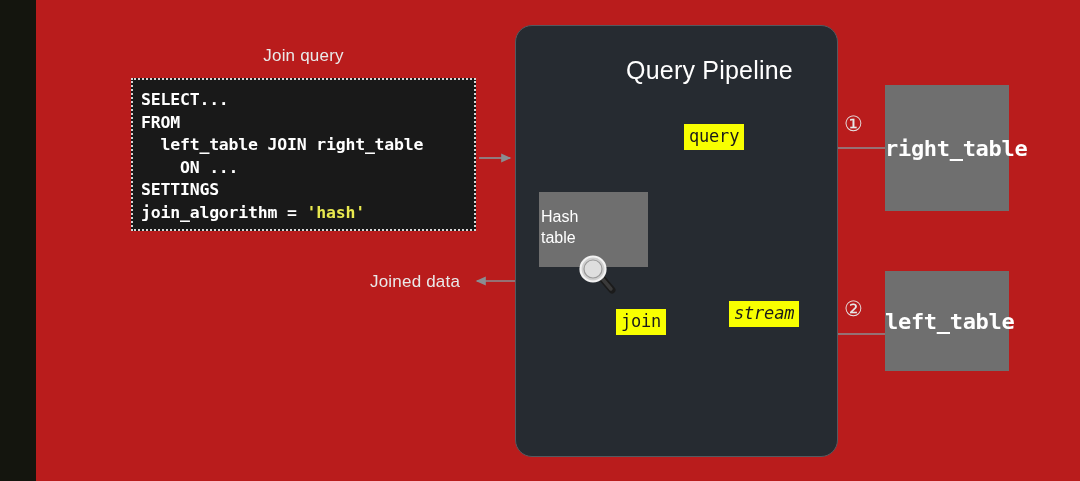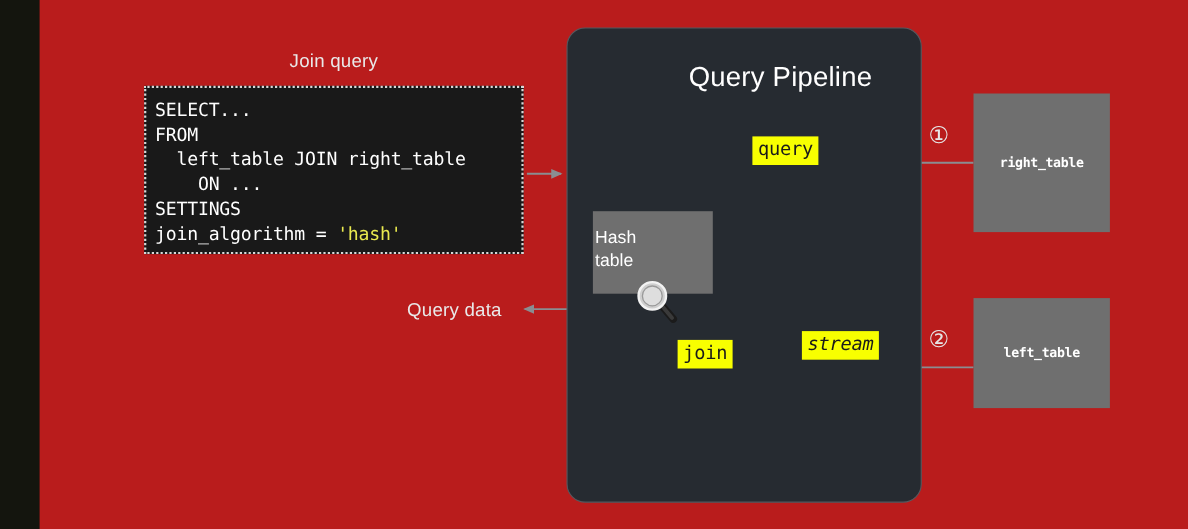--- a/index.html
+++ b/index.html
@@ -38,21 +38,21 @@
     border: 2px dotted #d8d8d8;
     box-sizing: border-box;
   }
   #query-code {
     position: absolute;
     left: 8px;
     top: 9px;
     margin: 0;
     color: #ffffff;
     font-family: "DejaVu Sans Mono", monospace;
-    font-weight: normal;
+    font-weight: bold;
     font-size: 16.5px;
     line-height: 22.6px;
     white-space: pre;
     letter-spacing: -0.2px;
   }
   .kw-hash { color: #e9e94f; }
 
   
   #pipeline-panel {
     position: absolute;
@@ -105,21 +105,21 @@
   }
   .source-table .tbl-label {
     position: absolute;
     left: 0; right: 0;
     top: 50%;
     transform: translateY(-50%);
     text-align: center;
     color: #ffffff;
     font-family: "DejaVu Sans Mono", monospace;
     font-weight: bold;
-    font-size: 12px;
+    font-size: 22px;
     letter-spacing: -0.3px;
   }
   #right-table-box { left: 849px; top: 85px; width: 124px; height: 126px; }
   #left-table-box  { left: 849px; top: 271px; width: 124px; height: 100px; }
 
   
   .step-marker {
     position: absolute;
     color: #e6e6e6;
     font-size: 21px;
@@ -210,15 +210,15 @@
   <div class="step-marker" id="step-1">①</div>
   <div class="source-table" id="right-table-box">
     <div class="tbl-label">right_table</div>
   </div>
 
   <div class="step-marker" id="step-2">②</div>
   <div class="source-table" id="left-table-box">
     <div class="tbl-label">left_table</div>
   </div>
 
-  <div id="joined-data-label">Query data</div>
+  <div id="joined-data-label">Joined data</div>
 
 </div>
 
 </body></html>

